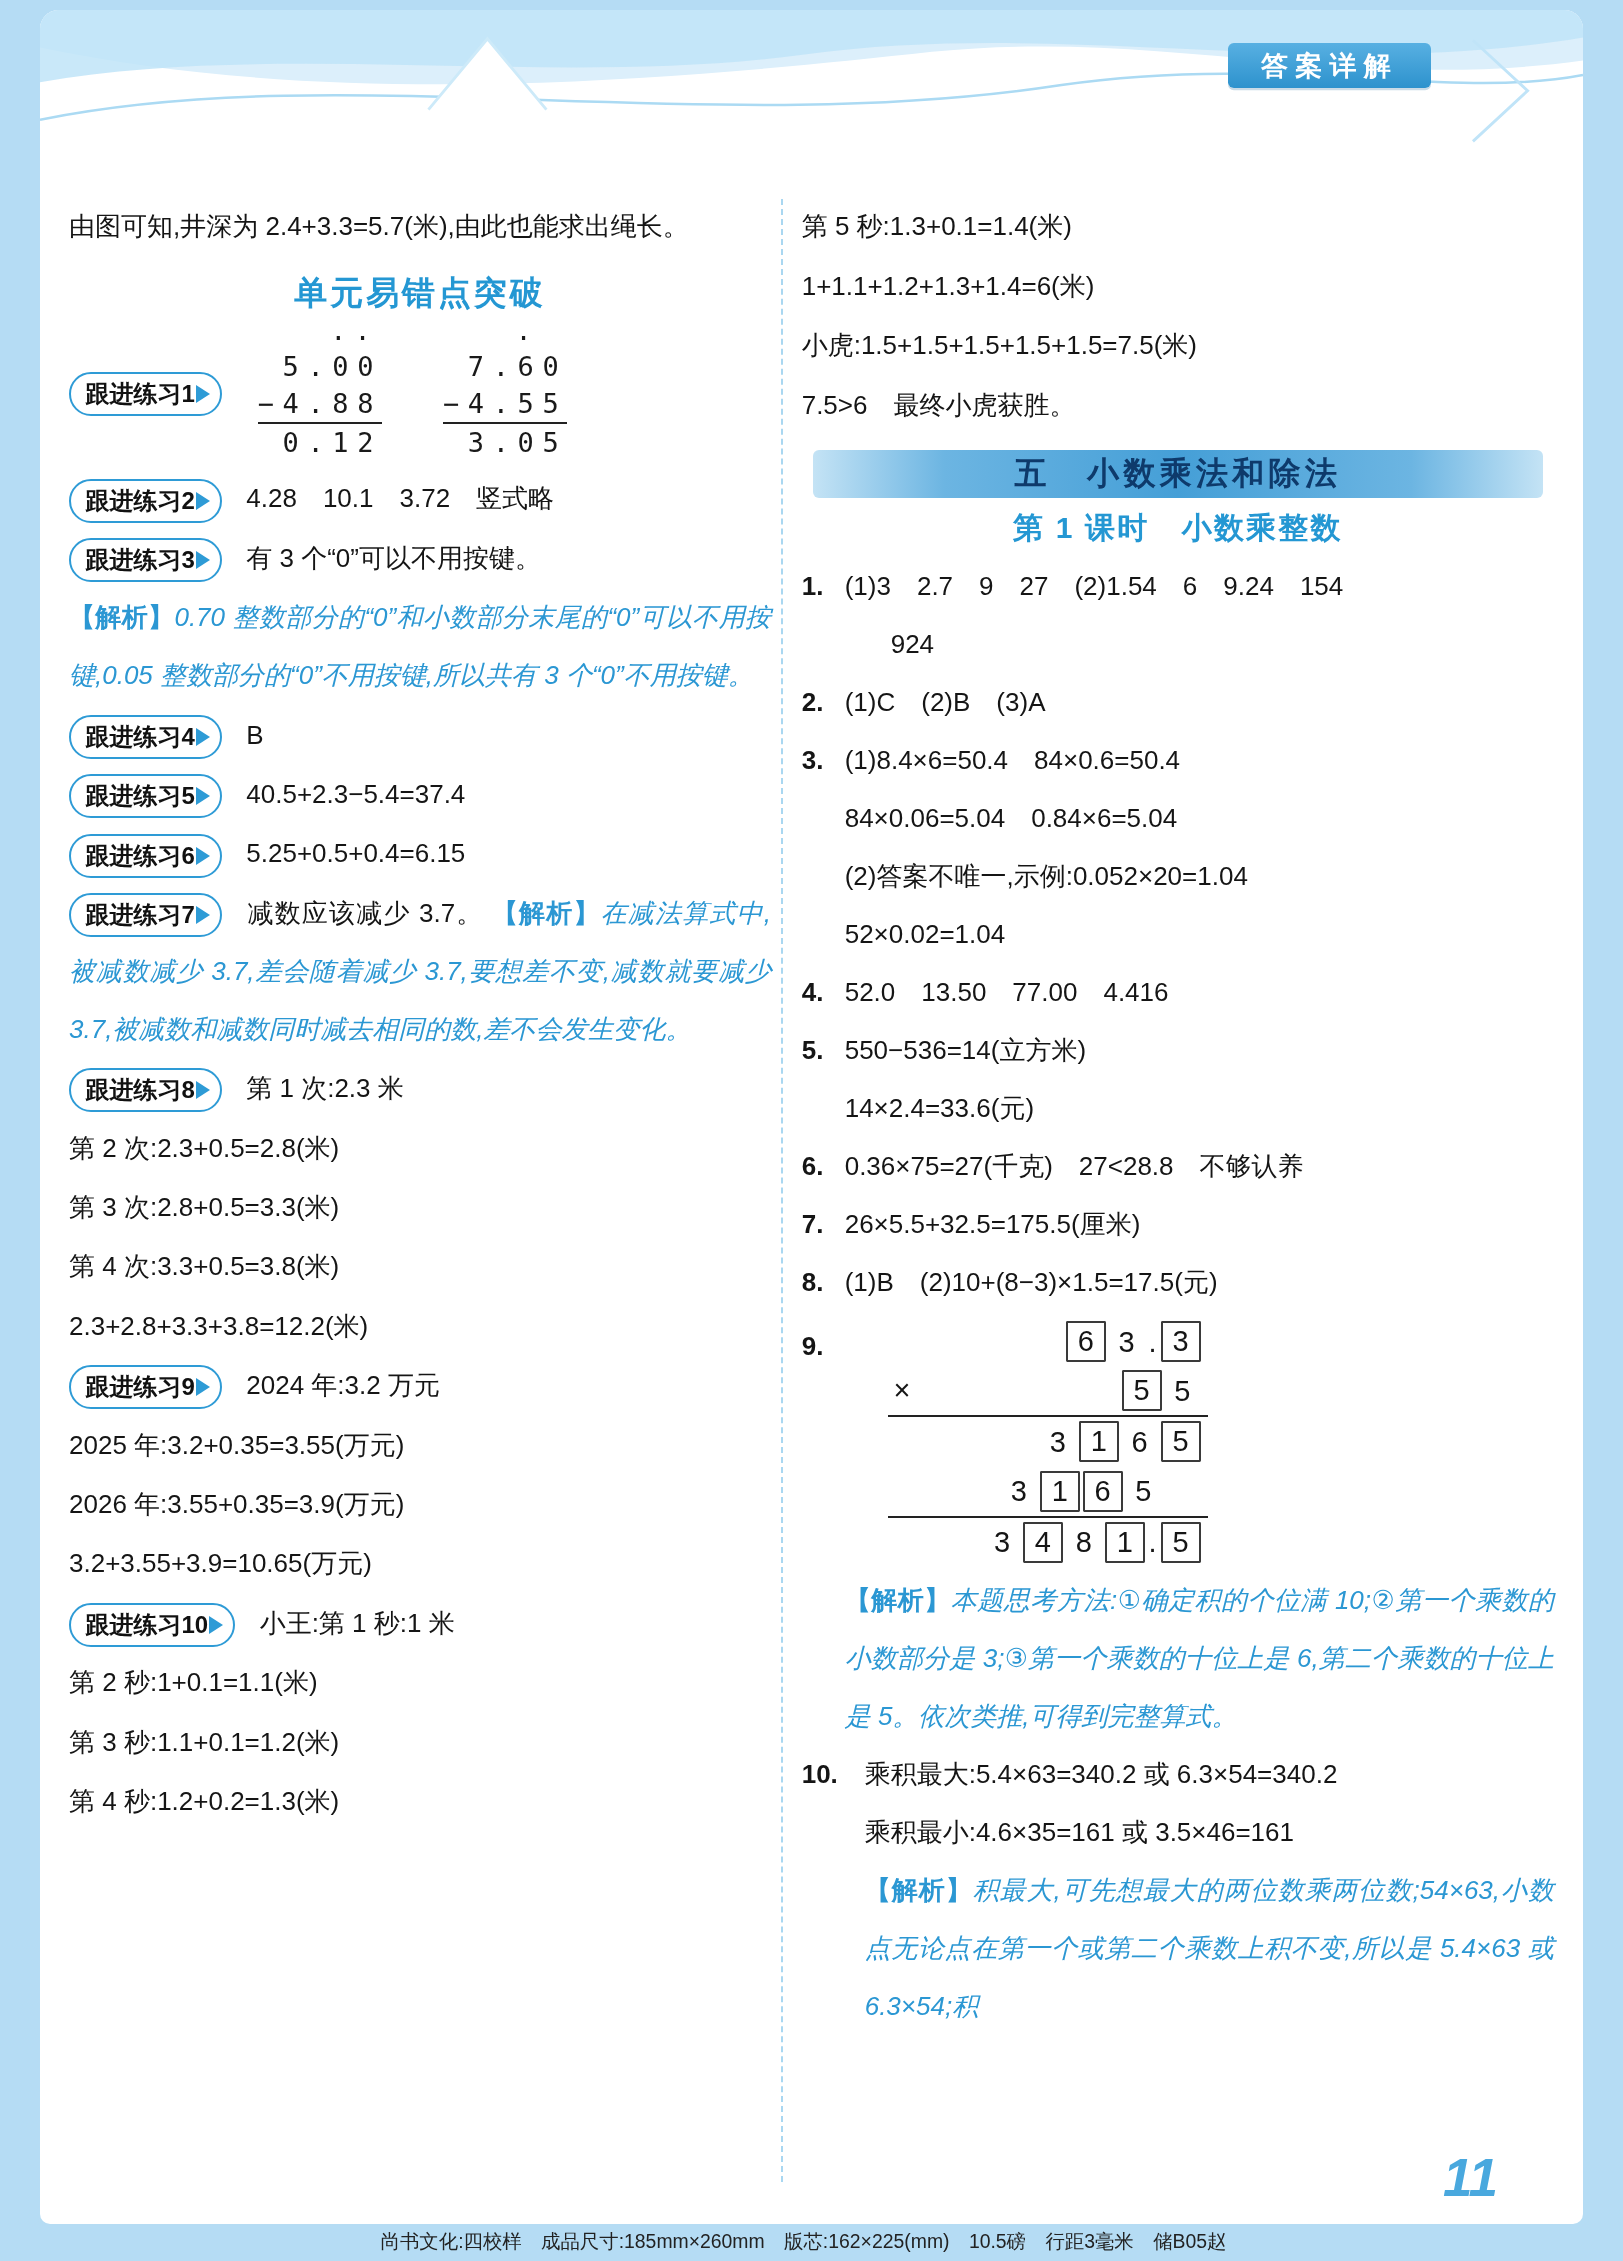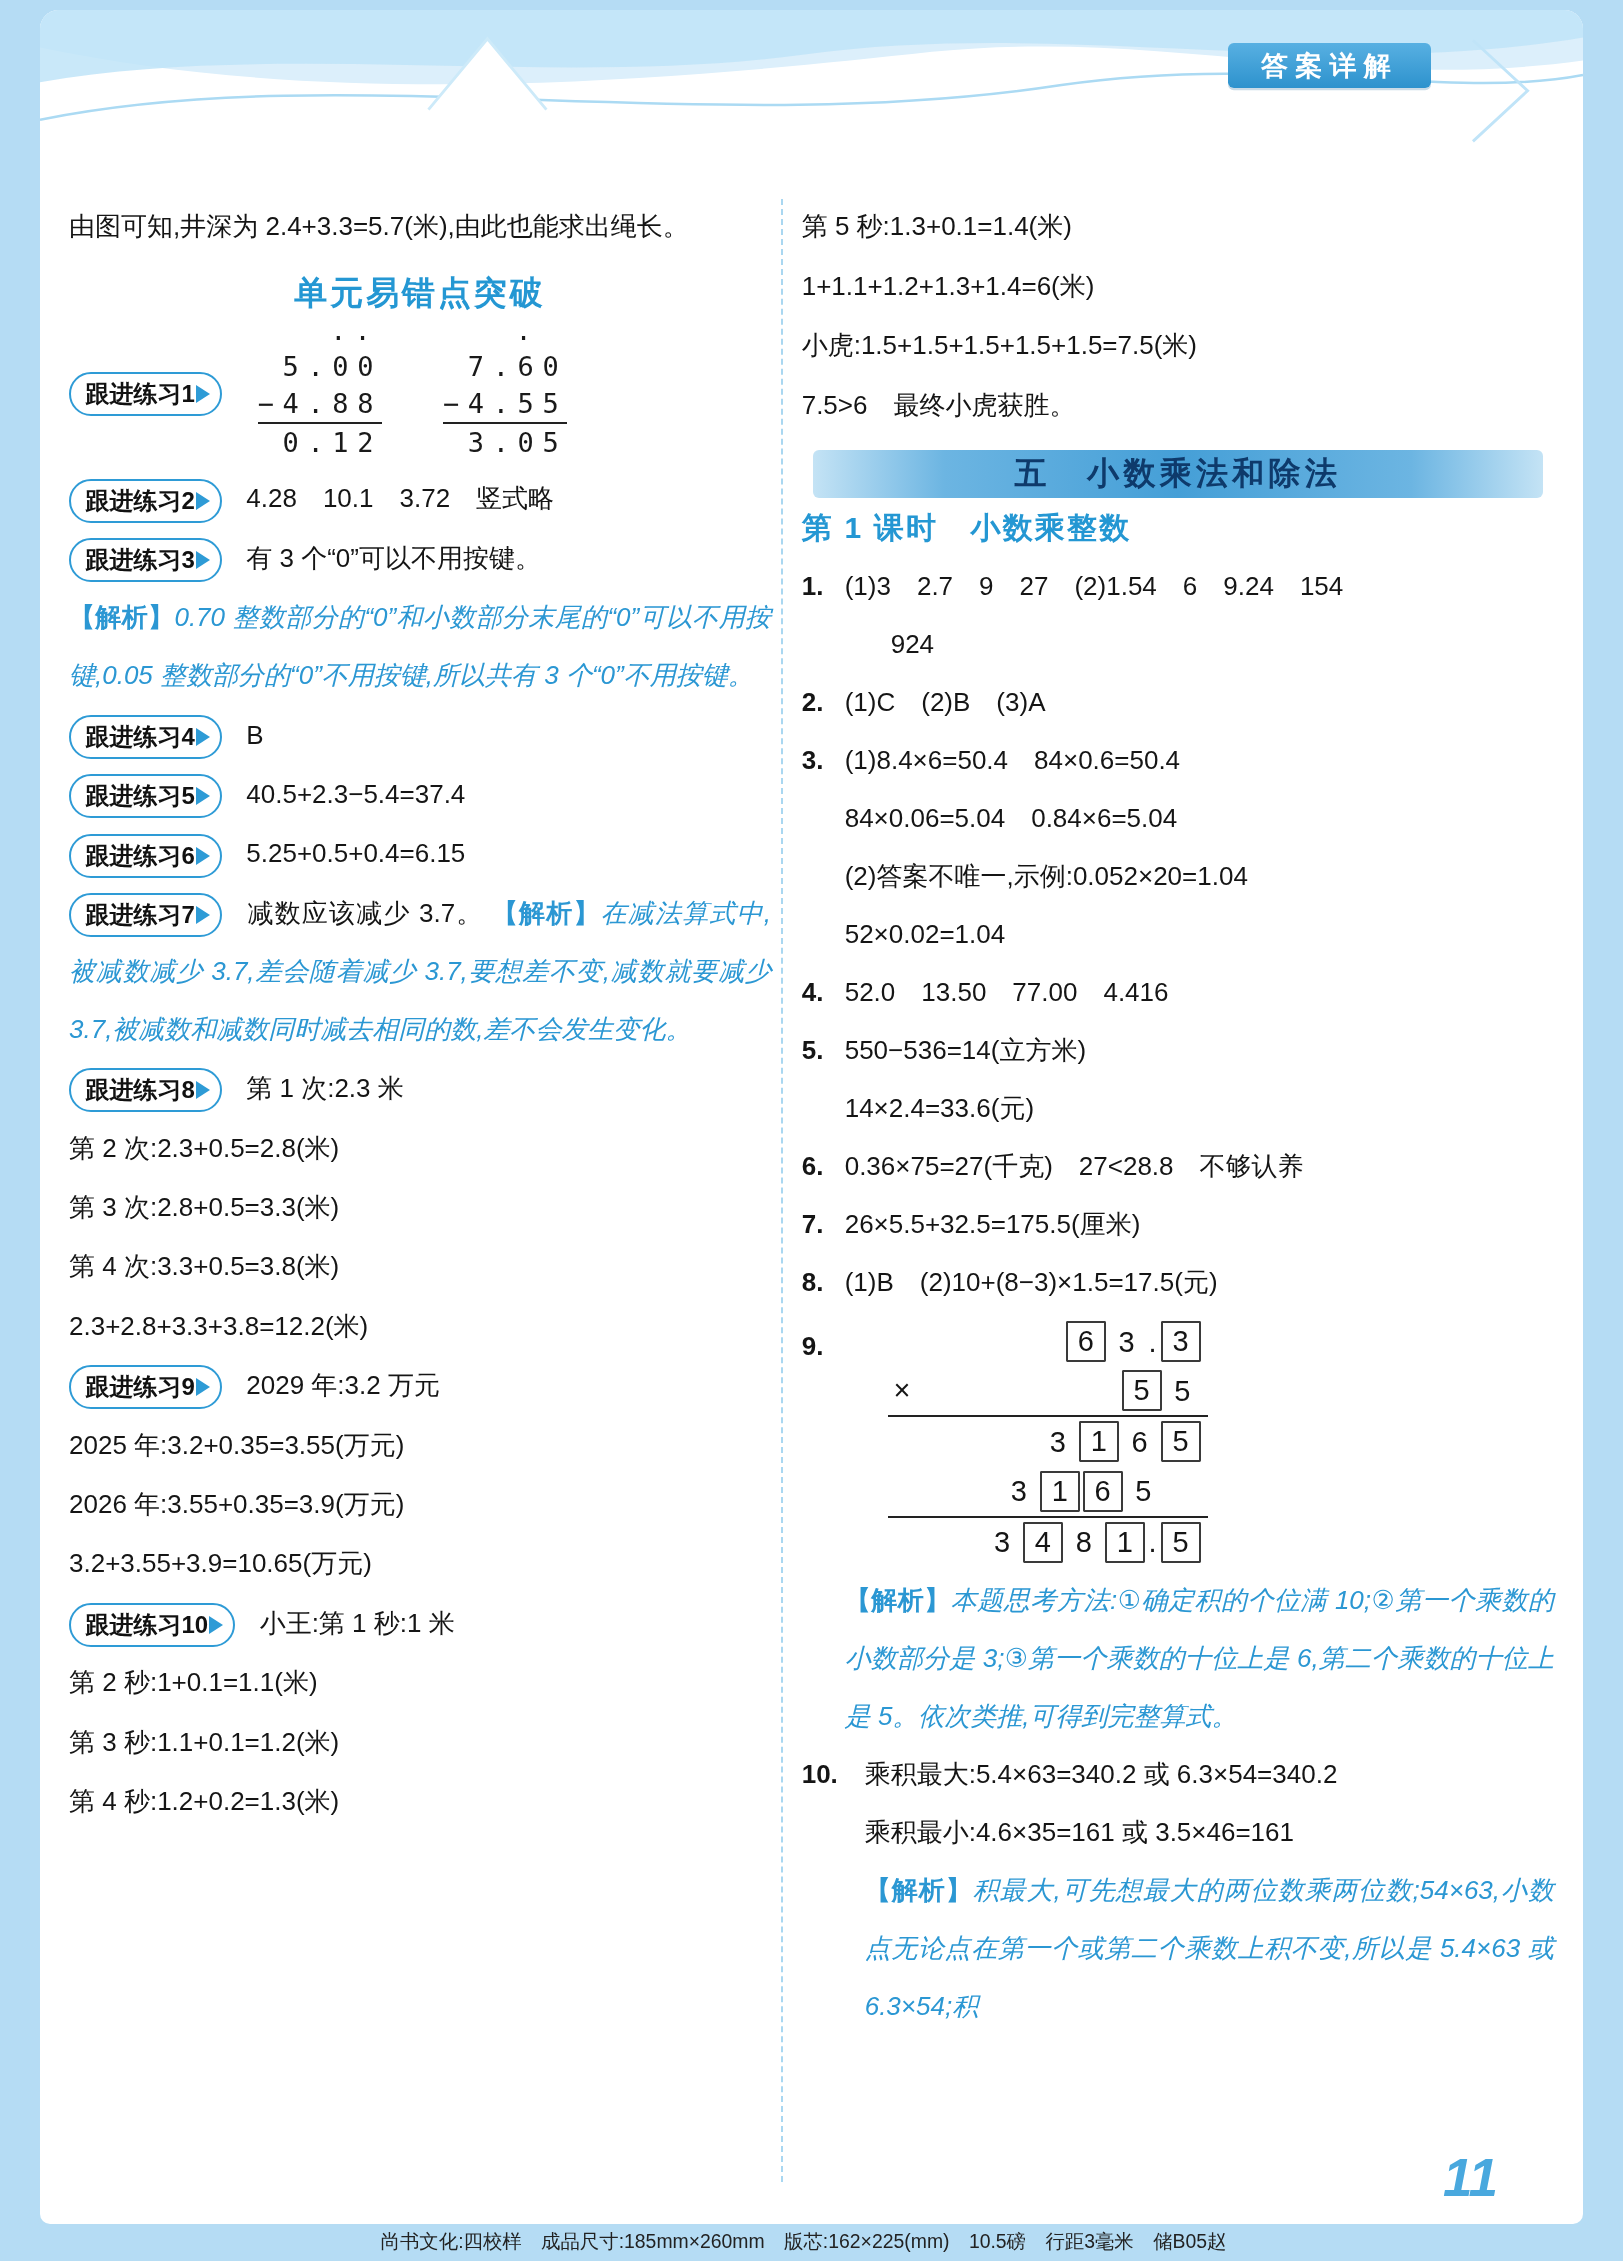--- a/index.html
+++ b/index.html
@@ -46,21 +46,21 @@
   .vsub div{white-space:pre;line-height:37px;}
   .vsub .dots{line-height:20px;font-size:26px;}
   .vsub .res{border-top:2.2px solid #222;}
 
   .banner{
     margin:16px auto 10px;width:97%;height:48px;border-radius:6px;
     background:linear-gradient(90deg,#c4e3f5 0%,#6cb5e2 18%,#459fd7 50%,#6cb5e2 82%,#c4e3f5 100%);
     display:flex;align-items:center;justify-content:center;
     color:#0e3a6b;font-size:32px;font-weight:700;letter-spacing:4.3px;
   }
-  .lesson{color:#2497d3;font-size:30px;font-weight:700;text-align:left;margin:8.6px 0 8.6px;letter-spacing:2.2px;}
+  .lesson{color:#2497d3;font-size:30px;font-weight:700;text-align:center;margin:8.6px 0 8.6px;letter-spacing:2.2px;}
 
   .item{position:relative;padding-left:43px;font-size:26px;line-height:58px;}
   .item .num{position:absolute;left:0;top:0;font-weight:700;}
   .item.wide{padding-left:63px;}
   .ind1{padding-left:46px;}
 
   .mult{width:320px;margin:5.8px 0 4.3px 43px;font-size:29px;}
   .mrow{display:flex;justify-content:flex-end;align-items:center;padding:3.6px 5.8px;line-height:1;}
   .mrow.rule{border-bottom:2.9px solid #222;}
   .mop{margin-right:auto;}
@@ -180,21 +180,21 @@
       <p class="body block">第 2 次:2.3+0.5=2.8(米)</p>
       <p class="body block">第 3 次:2.8+0.5=3.3(米)</p>
       <p class="body block">第 4 次:3.3+0.5=3.8(米)</p>
       <p class="body block">2.3+2.8+3.3+3.8=12.2(米)</p>
 
       <p class="body block">
         <span class="pill">
             <span>跟进练习9</span>
             <span class="tri"></span>
           </span>
-        <span>2029 年:3.2 万元</span>
+        <span>2024 年:3.2 万元</span>
       </p>
       <p class="body block">2025 年:3.2+0.35=3.55(万元)</p>
       <p class="body block">2026 年:3.55+0.35=3.9(万元)</p>
       <p class="body block">3.2+3.55+3.9=10.65(万元)</p>
 
       <p class="body block">
         <span class="pill">
             <span>跟进练习10</span>
             <span class="tri"></span>
           </span>

